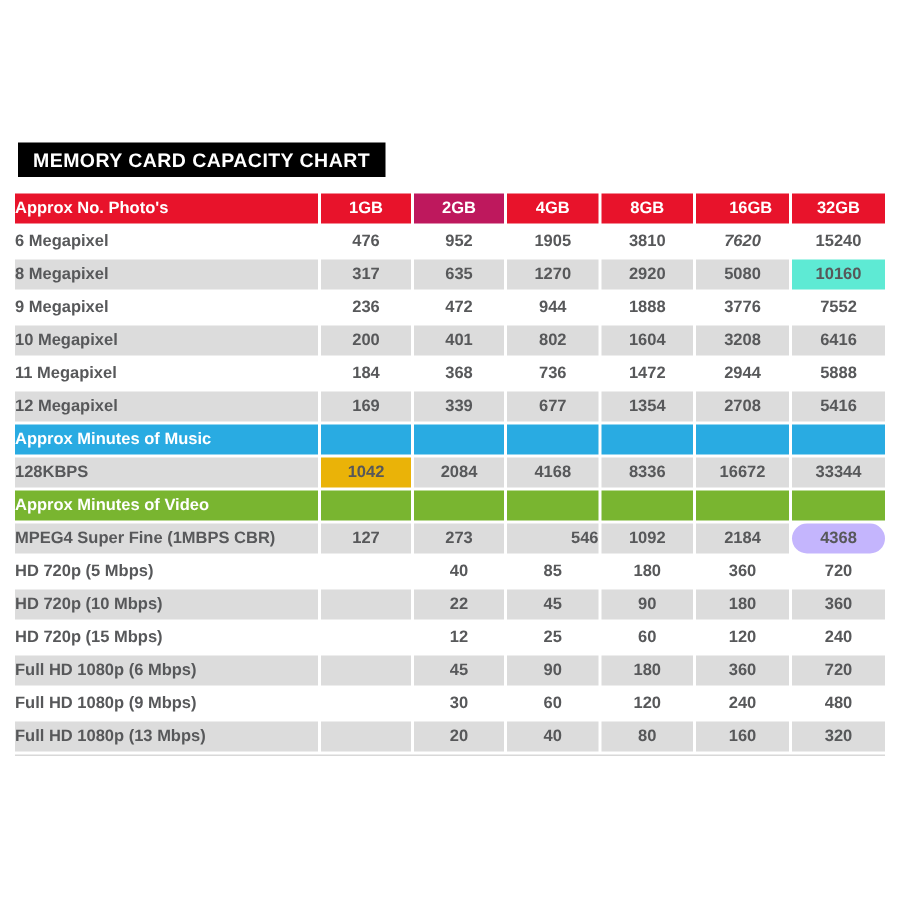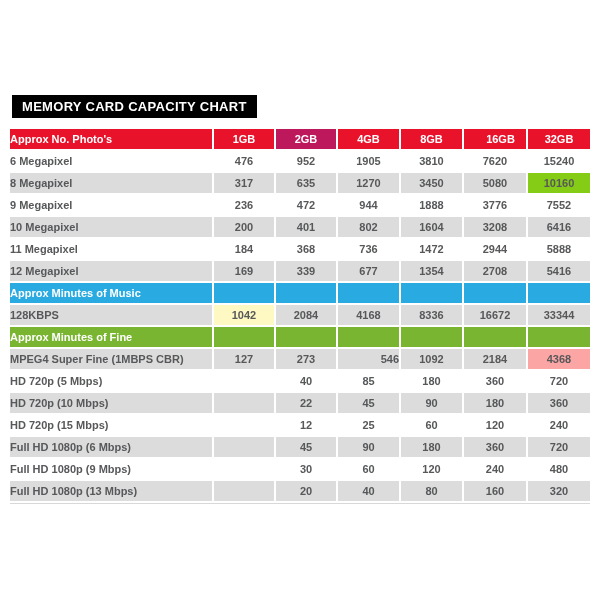--- a/index.html
+++ b/index.html
@@ -91,31 +91,31 @@
         <th class="value-cell section-label" style="background-color: rgb(232, 19, 43);">8GB</th>
         <th class="value-cell section-label" style="background-color: rgb(232, 19, 43); padding-left: 11px;">16GB</th>
         <th class="value-cell section-label" style="background-color: rgb(232, 19, 43);">32GB</th>
       </tr>
       <tr>
         <td class="label-cell data-text" style="background-color: rgb(255, 255, 255); color: rgb(87, 88, 90);">6 Megapixel</td>
         <td class="value-cell data-text" style="background-color: rgb(255, 255, 255); color: rgb(87, 88, 90);">476</td>
         <td class="value-cell data-text" style="background-color: rgb(255, 255, 255); color: rgb(87, 88, 90);">952</td>
         <td class="value-cell data-text" style="background-color: rgb(255, 255, 255); color: rgb(87, 88, 90);">1905</td>
         <td class="value-cell data-text" style="background-color: rgb(255, 255, 255); color: rgb(87, 88, 90);">3810</td>
-        <td class="value-cell data-text" style="background-color: rgb(255, 255, 255); color: rgb(87, 88, 90);">7620</td>
+        <td class="value-cell data-text" style="background-color: rgb(255, 255, 255); color: rgb(87, 88, 90); font-style: italic;">7620</td>
         <td class="value-cell data-text" style="background-color: rgb(255, 255, 255); color: rgb(87, 88, 90);">15240</td>
       </tr>
       <tr>
         <td class="label-cell data-text" style="background-color: rgb(220, 220, 220); color: rgb(87, 88, 90);">8 Megapixel</td>
         <td class="value-cell data-text" style="background-color: rgb(220, 220, 220); color: rgb(87, 88, 90);">317</td>
         <td class="value-cell data-text" style="background-color: rgb(220, 220, 220); color: rgb(87, 88, 90);">635</td>
         <td class="value-cell data-text" style="background-color: rgb(220, 220, 220); color: rgb(87, 88, 90);">1270</td>
-        <td class="value-cell data-text" style="background-color: rgb(220, 220, 220); color: rgb(87, 88, 90);">3450</td>
+        <td class="value-cell data-text" style="background-color: rgb(220, 220, 220); color: rgb(87, 88, 90);">2920</td>
         <td class="value-cell data-text" style="background-color: rgb(220, 220, 220); color: rgb(87, 88, 90);">5080</td>
-        <td class="value-cell data-text" style="background-color: #84cc16; color: rgb(87, 88, 90);">10160</td>
+        <td class="value-cell data-text" style="background-color: #5eead4; color: rgb(87, 88, 90);">10160</td>
       </tr>
       <tr>
         <td class="label-cell data-text" style="background-color: rgb(255, 255, 255); color: rgb(87, 88, 90);">9 Megapixel</td>
         <td class="value-cell data-text" style="background-color: rgb(255, 255, 255); color: rgb(87, 88, 90);">236</td>
         <td class="value-cell data-text" style="background-color: rgb(255, 255, 255); color: rgb(87, 88, 90);">472</td>
         <td class="value-cell data-text" style="background-color: rgb(255, 255, 255); color: rgb(87, 88, 90);">944</td>
         <td class="value-cell data-text" style="background-color: rgb(255, 255, 255); color: rgb(87, 88, 90);">1888</td>
         <td class="value-cell data-text" style="background-color: rgb(255, 255, 255); color: rgb(87, 88, 90);">3776</td>
         <td class="value-cell data-text" style="background-color: rgb(255, 255, 255); color: rgb(87, 88, 90);">7552</td>
       </tr>
@@ -150,44 +150,44 @@
         <th class="label-cell section-label" style="background-color: rgb(41, 171, 226);">Approx Minutes of Music</th>
         <th class="value-cell section-label" style="background-color: rgb(41, 171, 226);"></th>
         <th class="value-cell section-label" style="background-color: rgb(41, 171, 226);"></th>
         <th class="value-cell section-label" style="background-color: rgb(41, 171, 226);"></th>
         <th class="value-cell section-label" style="background-color: rgb(41, 171, 226);"></th>
         <th class="value-cell section-label" style="background-color: rgb(41, 171, 226);"></th>
         <th class="value-cell section-label" style="background-color: rgb(41, 171, 226);"></th>
       </tr>
       <tr>
         <td class="label-cell data-text" style="background-color: rgb(220, 220, 220); color: rgb(87, 88, 90);">128KBPS</td>
-        <td class="value-cell data-text" style="background-color: #fef9c3; color: rgb(87, 88, 90);">1042</td>
+        <td class="value-cell data-text" style="background-color: #eab308; color: rgb(87, 88, 90);">1042</td>
         <td class="value-cell data-text" style="background-color: rgb(220, 220, 220); color: rgb(87, 88, 90);">2084</td>
         <td class="value-cell data-text" style="background-color: rgb(220, 220, 220); color: rgb(87, 88, 90);">4168</td>
         <td class="value-cell data-text" style="background-color: rgb(220, 220, 220); color: rgb(87, 88, 90);">8336</td>
         <td class="value-cell data-text" style="background-color: rgb(220, 220, 220); color: rgb(87, 88, 90);">16672</td>
         <td class="value-cell data-text" style="background-color: rgb(220, 220, 220); color: rgb(87, 88, 90);">33344</td>
       </tr>
       <tr>
-        <th class="label-cell section-label" style="background-color: rgb(121, 181, 48);">Approx Minutes of Fine</th>
+        <th class="label-cell section-label" style="background-color: rgb(121, 181, 48);">Approx Minutes of Video</th>
         <th class="value-cell section-label" style="background-color: rgb(121, 181, 48);"></th>
         <th class="value-cell section-label" style="background-color: rgb(121, 181, 48);"></th>
         <th class="value-cell section-label" style="background-color: rgb(121, 181, 48);"></th>
         <th class="value-cell section-label" style="background-color: rgb(121, 181, 48);"></th>
         <th class="value-cell section-label" style="background-color: rgb(121, 181, 48);"></th>
         <th class="value-cell section-label" style="background-color: rgb(121, 181, 48);"></th>
       </tr>
       <tr>
         <td class="label-cell data-text" style="background-color: rgb(220, 220, 220); color: rgb(87, 88, 90);">MPEG4 Super Fine (1MBPS CBR)</td>
         <td class="value-cell data-text" style="background-color: rgb(220, 220, 220); color: rgb(87, 88, 90); margin-left: 36px;">127</td>
         <td class="value-cell data-text" style="background-color: rgb(220, 220, 220); color: rgb(87, 88, 90);">273</td>
         <td class="value-cell data-text" style="background-color: rgb(220, 220, 220); color: rgb(87, 88, 90); text-align: right;">546</td>
         <td class="value-cell data-text" style="background-color: rgb(220, 220, 220); color: rgb(87, 88, 90);">1092</td>
         <td class="value-cell data-text" style="background-color: rgb(220, 220, 220); color: rgb(87, 88, 90);">2184</td>
-        <td class="value-cell data-text" style="background-color: #fca5a5; color: rgb(87, 88, 90);">4368</td>
+        <td class="value-cell data-text" style="background-color: #c4b5fd; color: rgb(87, 88, 90); border-radius: 10px;">4368</td>
       </tr>
       <tr>
         <td class="label-cell data-text" style="background-color: rgb(255, 255, 255); color: rgb(87, 88, 90);">HD 720p (5 Mbps)</td>
         <td class="value-cell data-text" style="background-color: rgb(255, 255, 255); color: rgb(87, 88, 90);"></td>
         <td class="value-cell data-text" style="background-color: rgb(255, 255, 255); color: rgb(87, 88, 90);">40</td>
         <td class="value-cell data-text" style="background-color: rgb(255, 255, 255); color: rgb(87, 88, 90);">85</td>
         <td class="value-cell data-text" style="background-color: rgb(255, 255, 255); color: rgb(87, 88, 90);">180</td>
         <td class="value-cell data-text" style="background-color: rgb(255, 255, 255); color: rgb(87, 88, 90);">360</td>
         <td class="value-cell data-text" style="background-color: rgb(255, 255, 255); color: rgb(87, 88, 90);">720</td>
       </tr>

